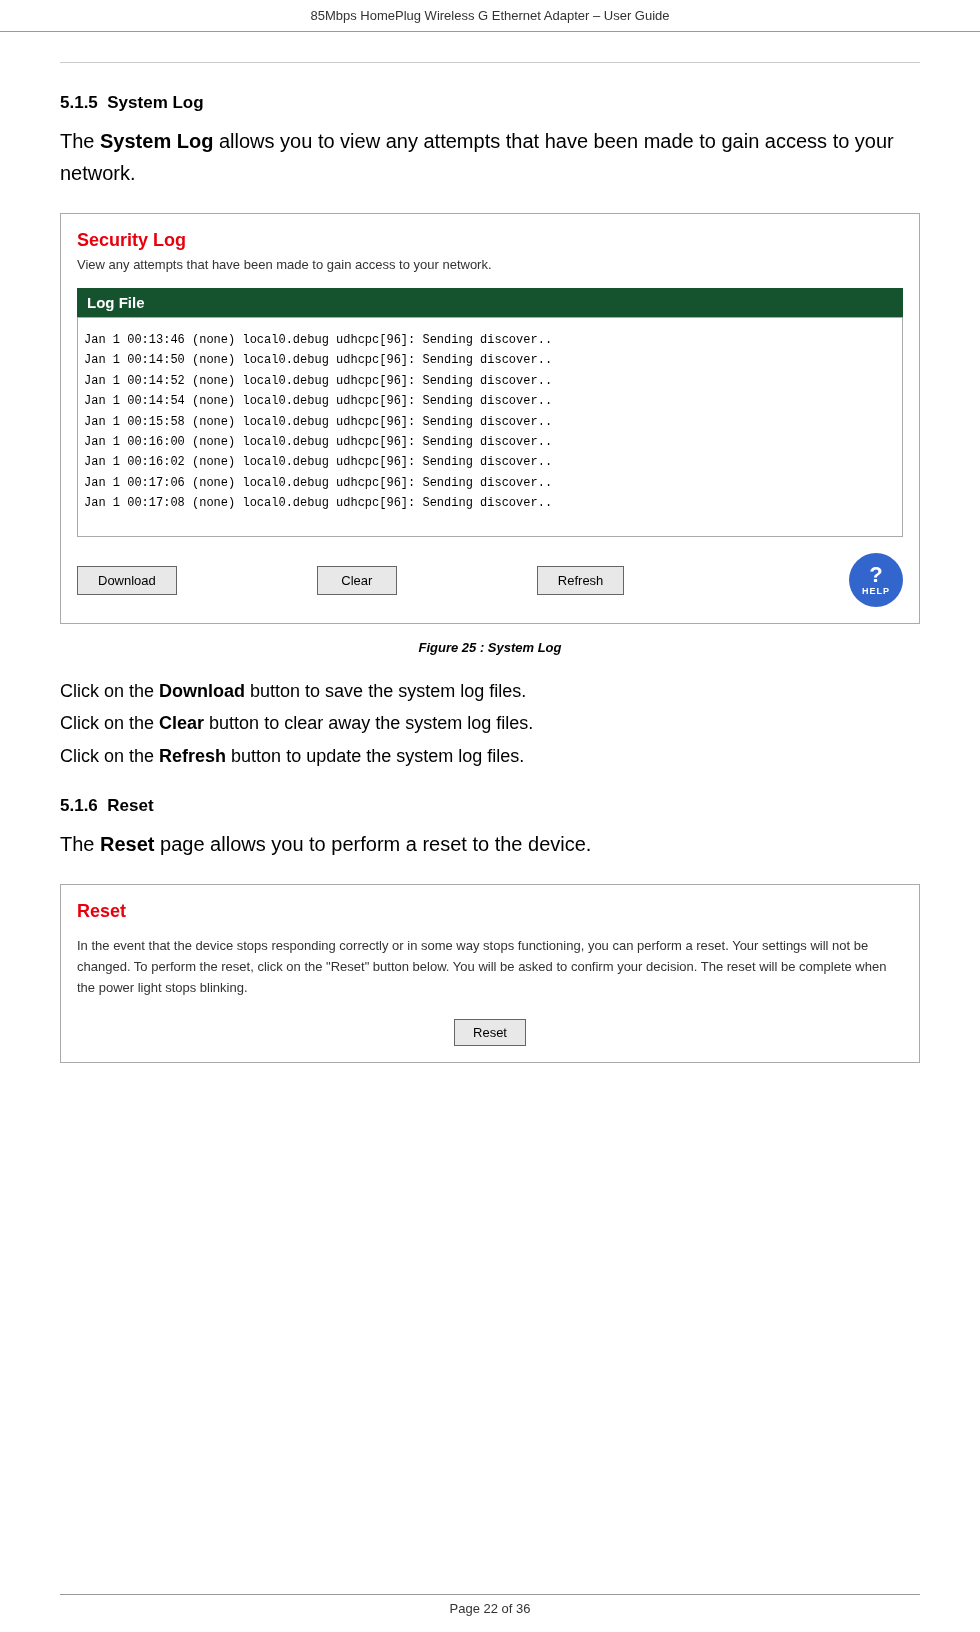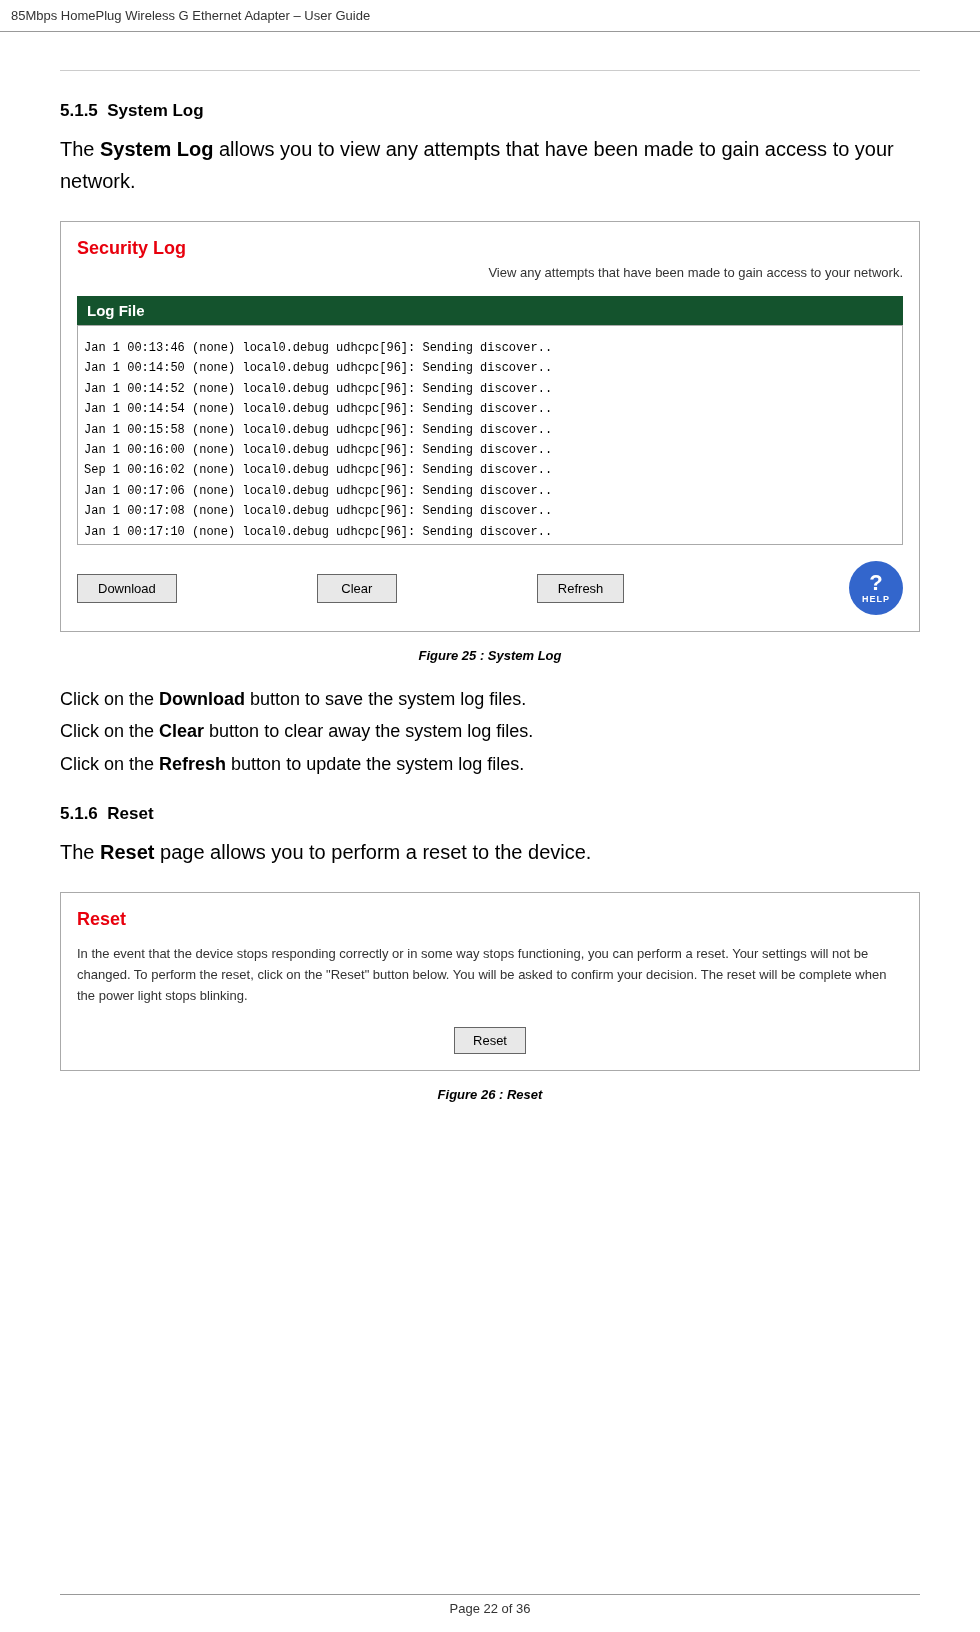--- a/index.html
+++ b/index.html
@@ -6,26 +6,26 @@
     body {
       font-family: Arial, sans-serif;
       font-size: 14px;
       background: #fff;
       color: #000;
       width: 980px;
       min-height: 1632px;
       position: relative;
     }
     .page-header {
-      text-align: left;
-      font-size: 13px;
-      color: #333;
-      padding: 8px 11px;
+      text-align: center;
+      font-size: 13px;
+      color: #333;
+      padding: 8px 4px;
       border-bottom: 1px solid #999;
-      margin-bottom: 8px;
+      margin-bottom: 0;
     }
     .page-content {
       padding: 30px 60px 60px 60px;
     }
     .section-title {
       font-size: 17px;
       font-weight: bold;
       margin-bottom: 12px;
     }
     .section-desc {
@@ -46,21 +46,20 @@
     .panel-heading {
       font-size: 18px;
       font-weight: bold;
       color: #e8000d;
       margin-bottom: 6px;
     }
     .panel-subtext {
       font-size: 13px;
       color: #333;
       margin-bottom: 16px;
-      text-align: right;
     }
     .log-file-bar {
       background: #14532d;
       color: #fff;
       font-size: 15px;
       font-weight: bold;
       padding: 6px 10px;
       margin-bottom: 0;
     }
     .log-content-area {
@@ -213,24 +212,23 @@
     <div class="panel-heading">Security Log</div>
     <div class="panel-subtext">View any attempts that have been made to gain access to your network.</div>
     <div class="log-file-bar">Log File</div>
     <div class="log-content-area">
         <div class="log-line">Jan    1 00:13:46 (none)  local0.debug udhcpc[96]: Sending discover..</div>
         <div class="log-line">Jan    1 00:14:50 (none)  local0.debug udhcpc[96]: Sending discover..</div>
         <div class="log-line">Jan    1 00:14:52 (none)  local0.debug udhcpc[96]: Sending discover..</div>
         <div class="log-line">Jan    1 00:14:54 (none)  local0.debug udhcpc[96]: Sending discover..</div>
         <div class="log-line">Jan    1 00:15:58 (none)  local0.debug udhcpc[96]: Sending discover..</div>
         <div class="log-line">Jan    1 00:16:00 (none)  local0.debug udhcpc[96]: Sending discover..</div>
-        <div class="log-line">Sep    1 00:16:02 (none)  local0.debug udhcpc[96]: Sending discover..</div>
+        <div class="log-line">Jan    1 00:16:02 (none)  local0.debug udhcpc[96]: Sending discover..</div>
         <div class="log-line">Jan    1 00:17:06 (none)  local0.debug udhcpc[96]: Sending discover..</div>
         <div class="log-line">Jan    1 00:17:08 (none)  local0.debug udhcpc[96]: Sending discover..</div>
-        <div class="log-line">Jan    1 00:17:10 (none)  local0.debug udhcpc[96]: Sending discover..</div>
       </div>
     <div class="buttons-row">
       <button class="btn-action btn-download">Download</button>
       <button class="btn-action btn-clear">Clear</button>
       <button class="btn-action btn-refresh">Refresh</button>
       <div class="help-circle">
         <span class="help-q">?</span>
         <span class="help-label">HELP</span>
       </div>
     </div>
@@ -258,19 +256,18 @@
   </div>
 
   <div class="reset-panel">
     <div class="reset-heading">Reset</div>
     <div class="reset-text">In the event that the device stops responding correctly or in some way stops functioning, you can perform a reset. Your settings will not be changed. To perform the reset, click on the "Reset" button below. You will be asked to confirm your decision. The reset will be complete when the power light stops blinking.</div>
     <div class="reset-btn-row">
       <button class="btn-reset">Reset</button>
     </div>
   </div>
 
-  <div class="figure-caption">Figure 26 : Reset</div>
 
 </div>
 
 <div class="page-footer">
   <span>Page 22 of 36</span>
 </div>
 
 </body></html>

